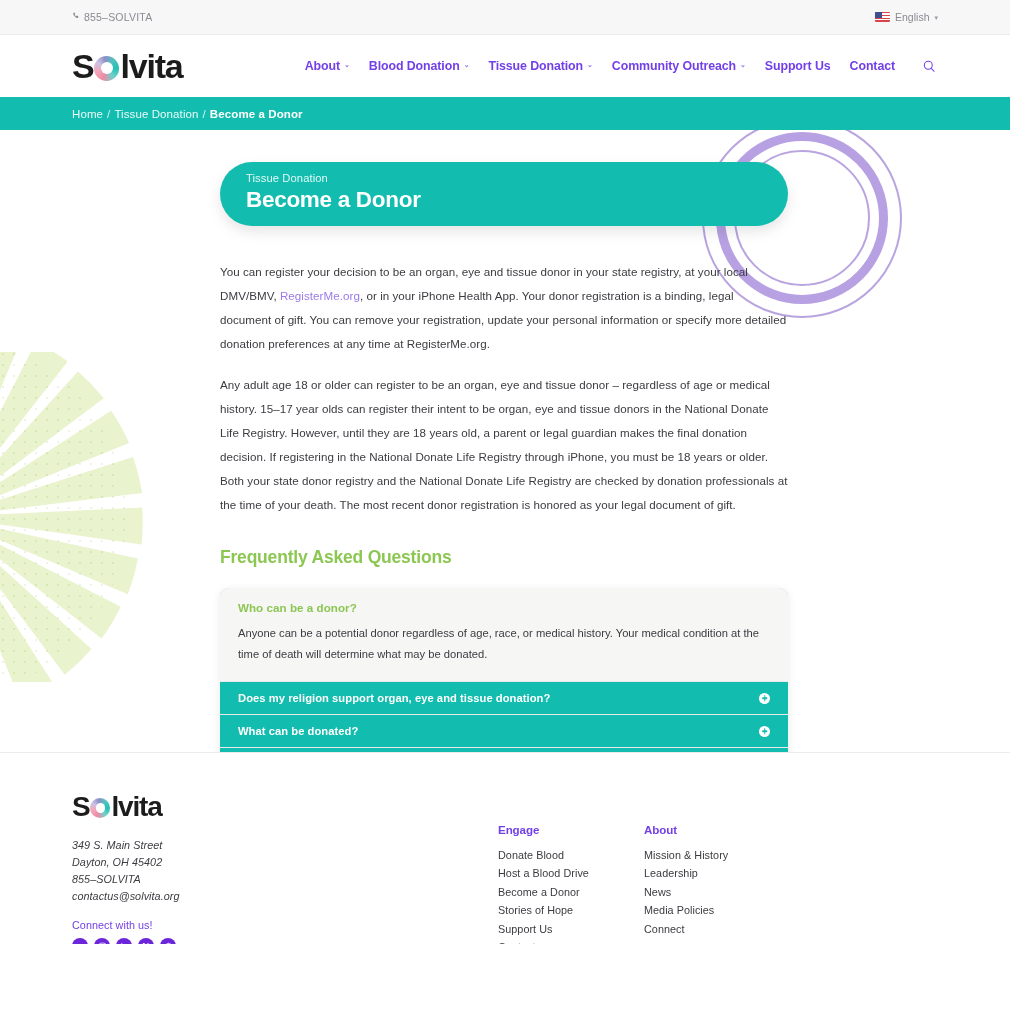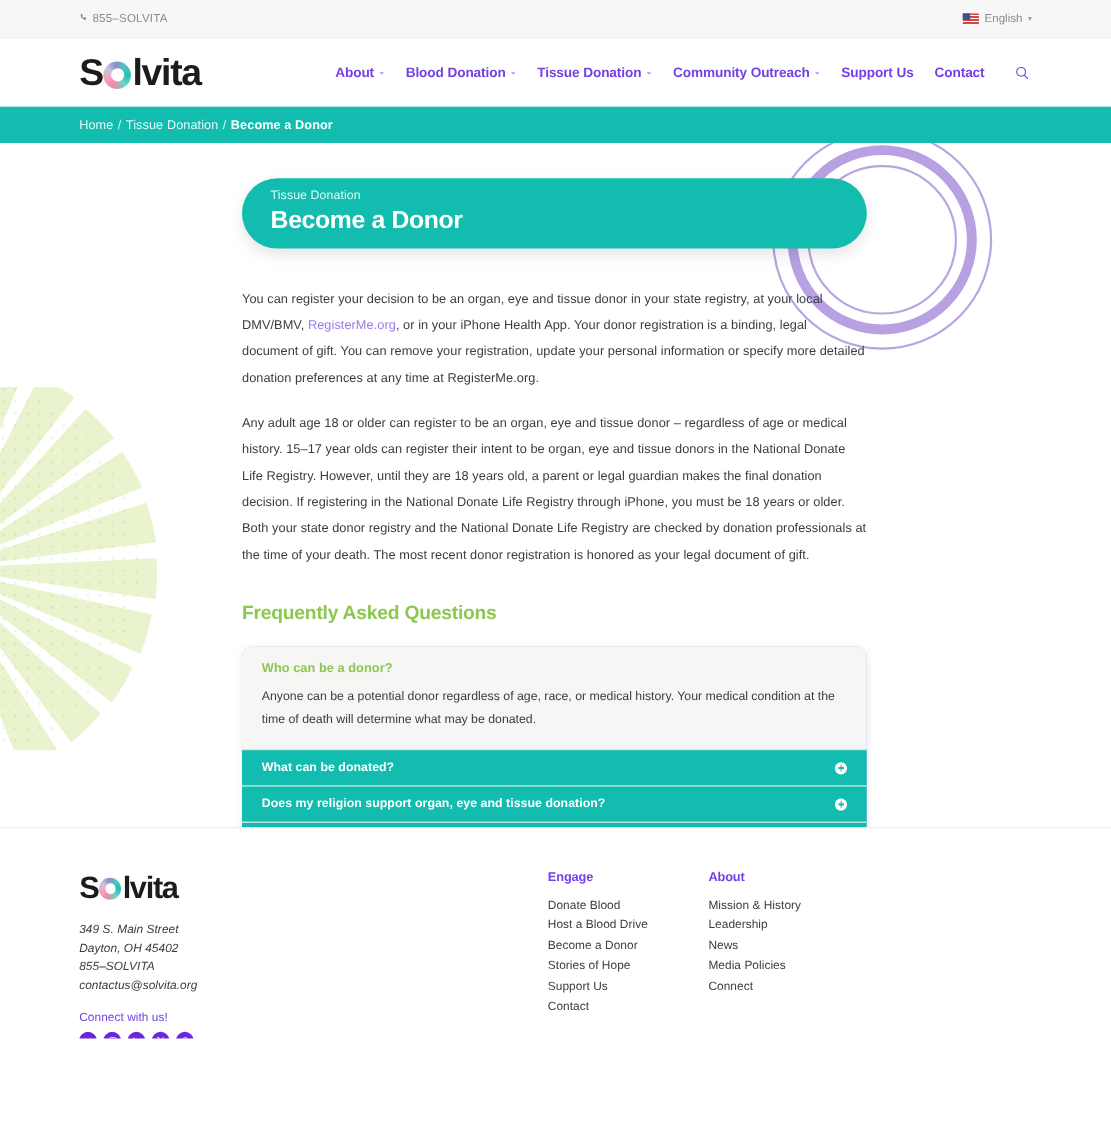--- a/index.html
+++ b/index.html
@@ -378,20 +378,21 @@
     margin-left: 6px;
   }
   .f-col { width: 146px; }
   .f-col.wide { width: 180px; }
   .f-head {
     font-size: 11.6px;
     font-weight: 700;
     color: #7340e8;
     letter-spacing: -.1px;
     margin-bottom: 10px;
+    margin-top: 32px;
   }
   .f-link {
     display: block;
     font-size: 10.8px;
     line-height: 18.4px;
     color: #3b3b41;
     text-decoration: none;
     cursor: pointer;
     letter-spacing: .05px;
   }
@@ -536,26 +537,26 @@
       <h2 class="faq-title">Frequently Asked Questions</h2>
 
       <div class="accordion">
 
         <div class="acc-open">
           <div class="q">Who can be a donor?</div>
           <div class="a">Anyone can be a potential donor regardless of age, race, or medical history. Your medical condition at the time of death will determine what may be donated.</div>
         </div>
 
         <div class="acc-row">
+          <span class="q">Does my religion support organ, eye and tissue donation?</span>
+          <span class="plus"></span>
+        </div>
+
+        <div class="acc-row">
           <span class="q">What can be donated?</span>
-          <span class="plus"></span>
-        </div>
-
-        <div class="acc-row">
-          <span class="q">Does my religion support organ, eye and tissue donation?</span>
           <span class="plus"></span>
         </div>
 
         <div class="acc-row">
           <span class="q">Does registering as a donor change my patient care?</span>
           <span class="plus"></span>
         </div>
 
         <div class="acc-row">
           <span class="q">Does donation affect funeral plans?</span>

